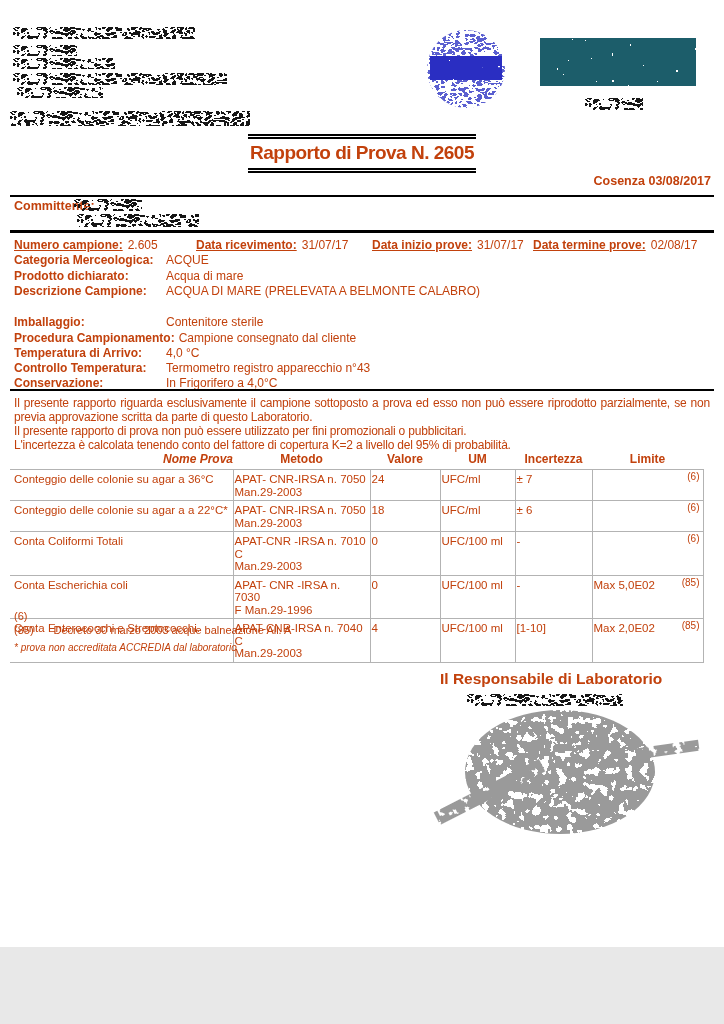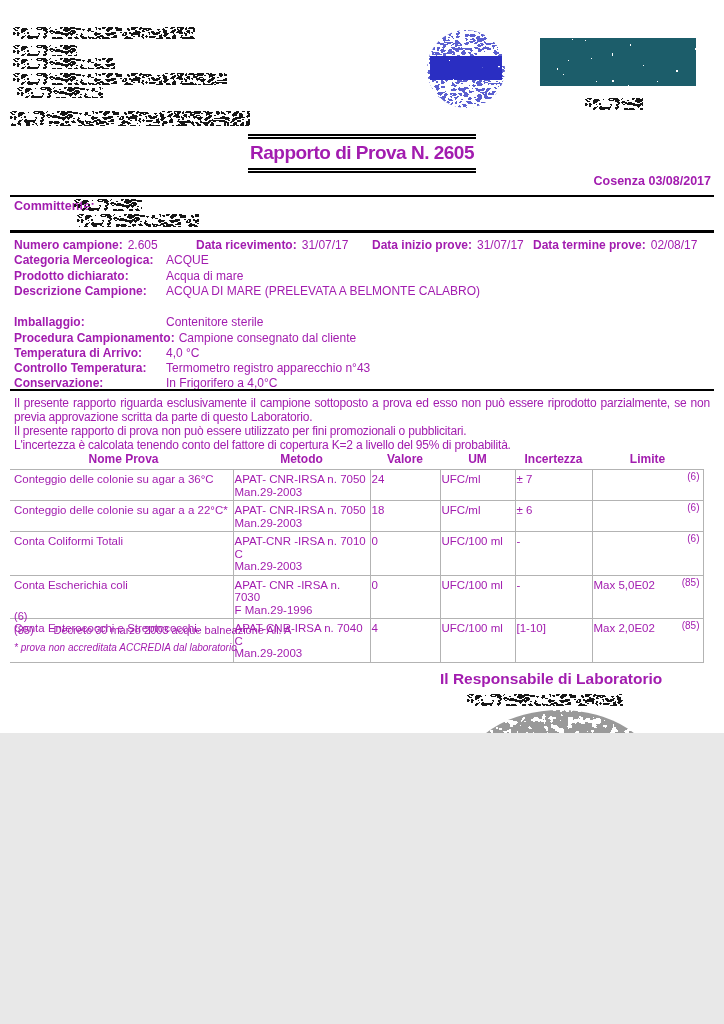--- a/index.html
+++ b/index.html
@@ -1,45 +1,45 @@
 <!DOCTYPE html>
 <html><head>
 <meta charset="utf-8">
 <style>
   html,body{margin:0;padding:0;background:#e8e8e8;}
-  .page{position:relative;width:724px;height:733px;background:#ffffff;margin:0 auto;
-        font-family:"Liberation Sans",sans-serif;color:#a21caf;overflow:hidden;}
+  .page{position:relative;width:724px;height:947px;background:#ffffff;margin:0 auto;
+        font-family:"Liberation Sans",sans-serif;color:#c2410c;overflow:hidden;}
   .abs{position:absolute;}
   .sep{position:absolute;left:10px;right:10px;background:#000;}
   
   .title-box{position:absolute;top:134px;left:50%;transform:translateX(-50%);padding:0 10px;}
   .dline{border-top:5px double #000;}
   .title-text{font-size:19px;font-weight:bold;letter-spacing:-0.5px;white-space:nowrap;
               text-align:center;padding:3px 2px 4px;}
   .place-date{position:absolute;right:13px;top:174px;font-size:12.5px;font-weight:bold;margin-left:7px;}
   
   .cli-label{position:absolute;left:14px;top:199px;font-size:12.5px;font-weight:bold;}
   
   .frow{position:absolute;left:14px;white-space:nowrap;font-size:12px;line-height:13px;}
   .frow .lab{display:inline-block;min-width:148px;font-weight:bold;}
   .frow .val{margin-left:4px;}
   .fp{position:absolute;top:0;white-space:nowrap;}
-  .fp .lab2{font-weight:bold;}
+  .fp .lab2{font-weight:bold;text-decoration:underline;}
   .fp .val{margin-left:5px;}
   
   .disc{position:absolute;left:14px;top:396px;width:696px;font-size:12px;line-height:14px;
         letter-spacing:-0.2px;}
   .disc p{margin:0;}
   .disc .just{text-align:justify;}
   
   table.res{position:absolute;left:10px;top:452px;width:693px;border-collapse:collapse;
             table-layout:fixed;}
   table.res th{font-size:12px;font-weight:bold;text-align:center;vertical-align:top;
                padding:0 0 3px 0;}
-  table.res th.c1{text-align:center;padding-left:4px;}
+  table.res th.c1{text-align:right;padding-left:4px;font-style:italic;}
   table.res td{font-size:11.5px;line-height:12.5px;vertical-align:top;
                padding:3px 1px 2px;height:23px;}
   table.res tbody td{border-top:1px solid #b3b3b3;}
   table.res tbody td + td{border-left:1px solid #b3b3b3;}
   table.res tbody td:last-child{border-right:1px solid #b3b3b3;}
   table.res tbody tr:last-child td{border-bottom:1px solid #b3b3b3;}
   table.res td.c1{text-align:left;padding-left:4px;}
   table.res td.lim{position:relative;}
   .ref{position:absolute;top:1px;right:3px;font-size:10px;}
   

